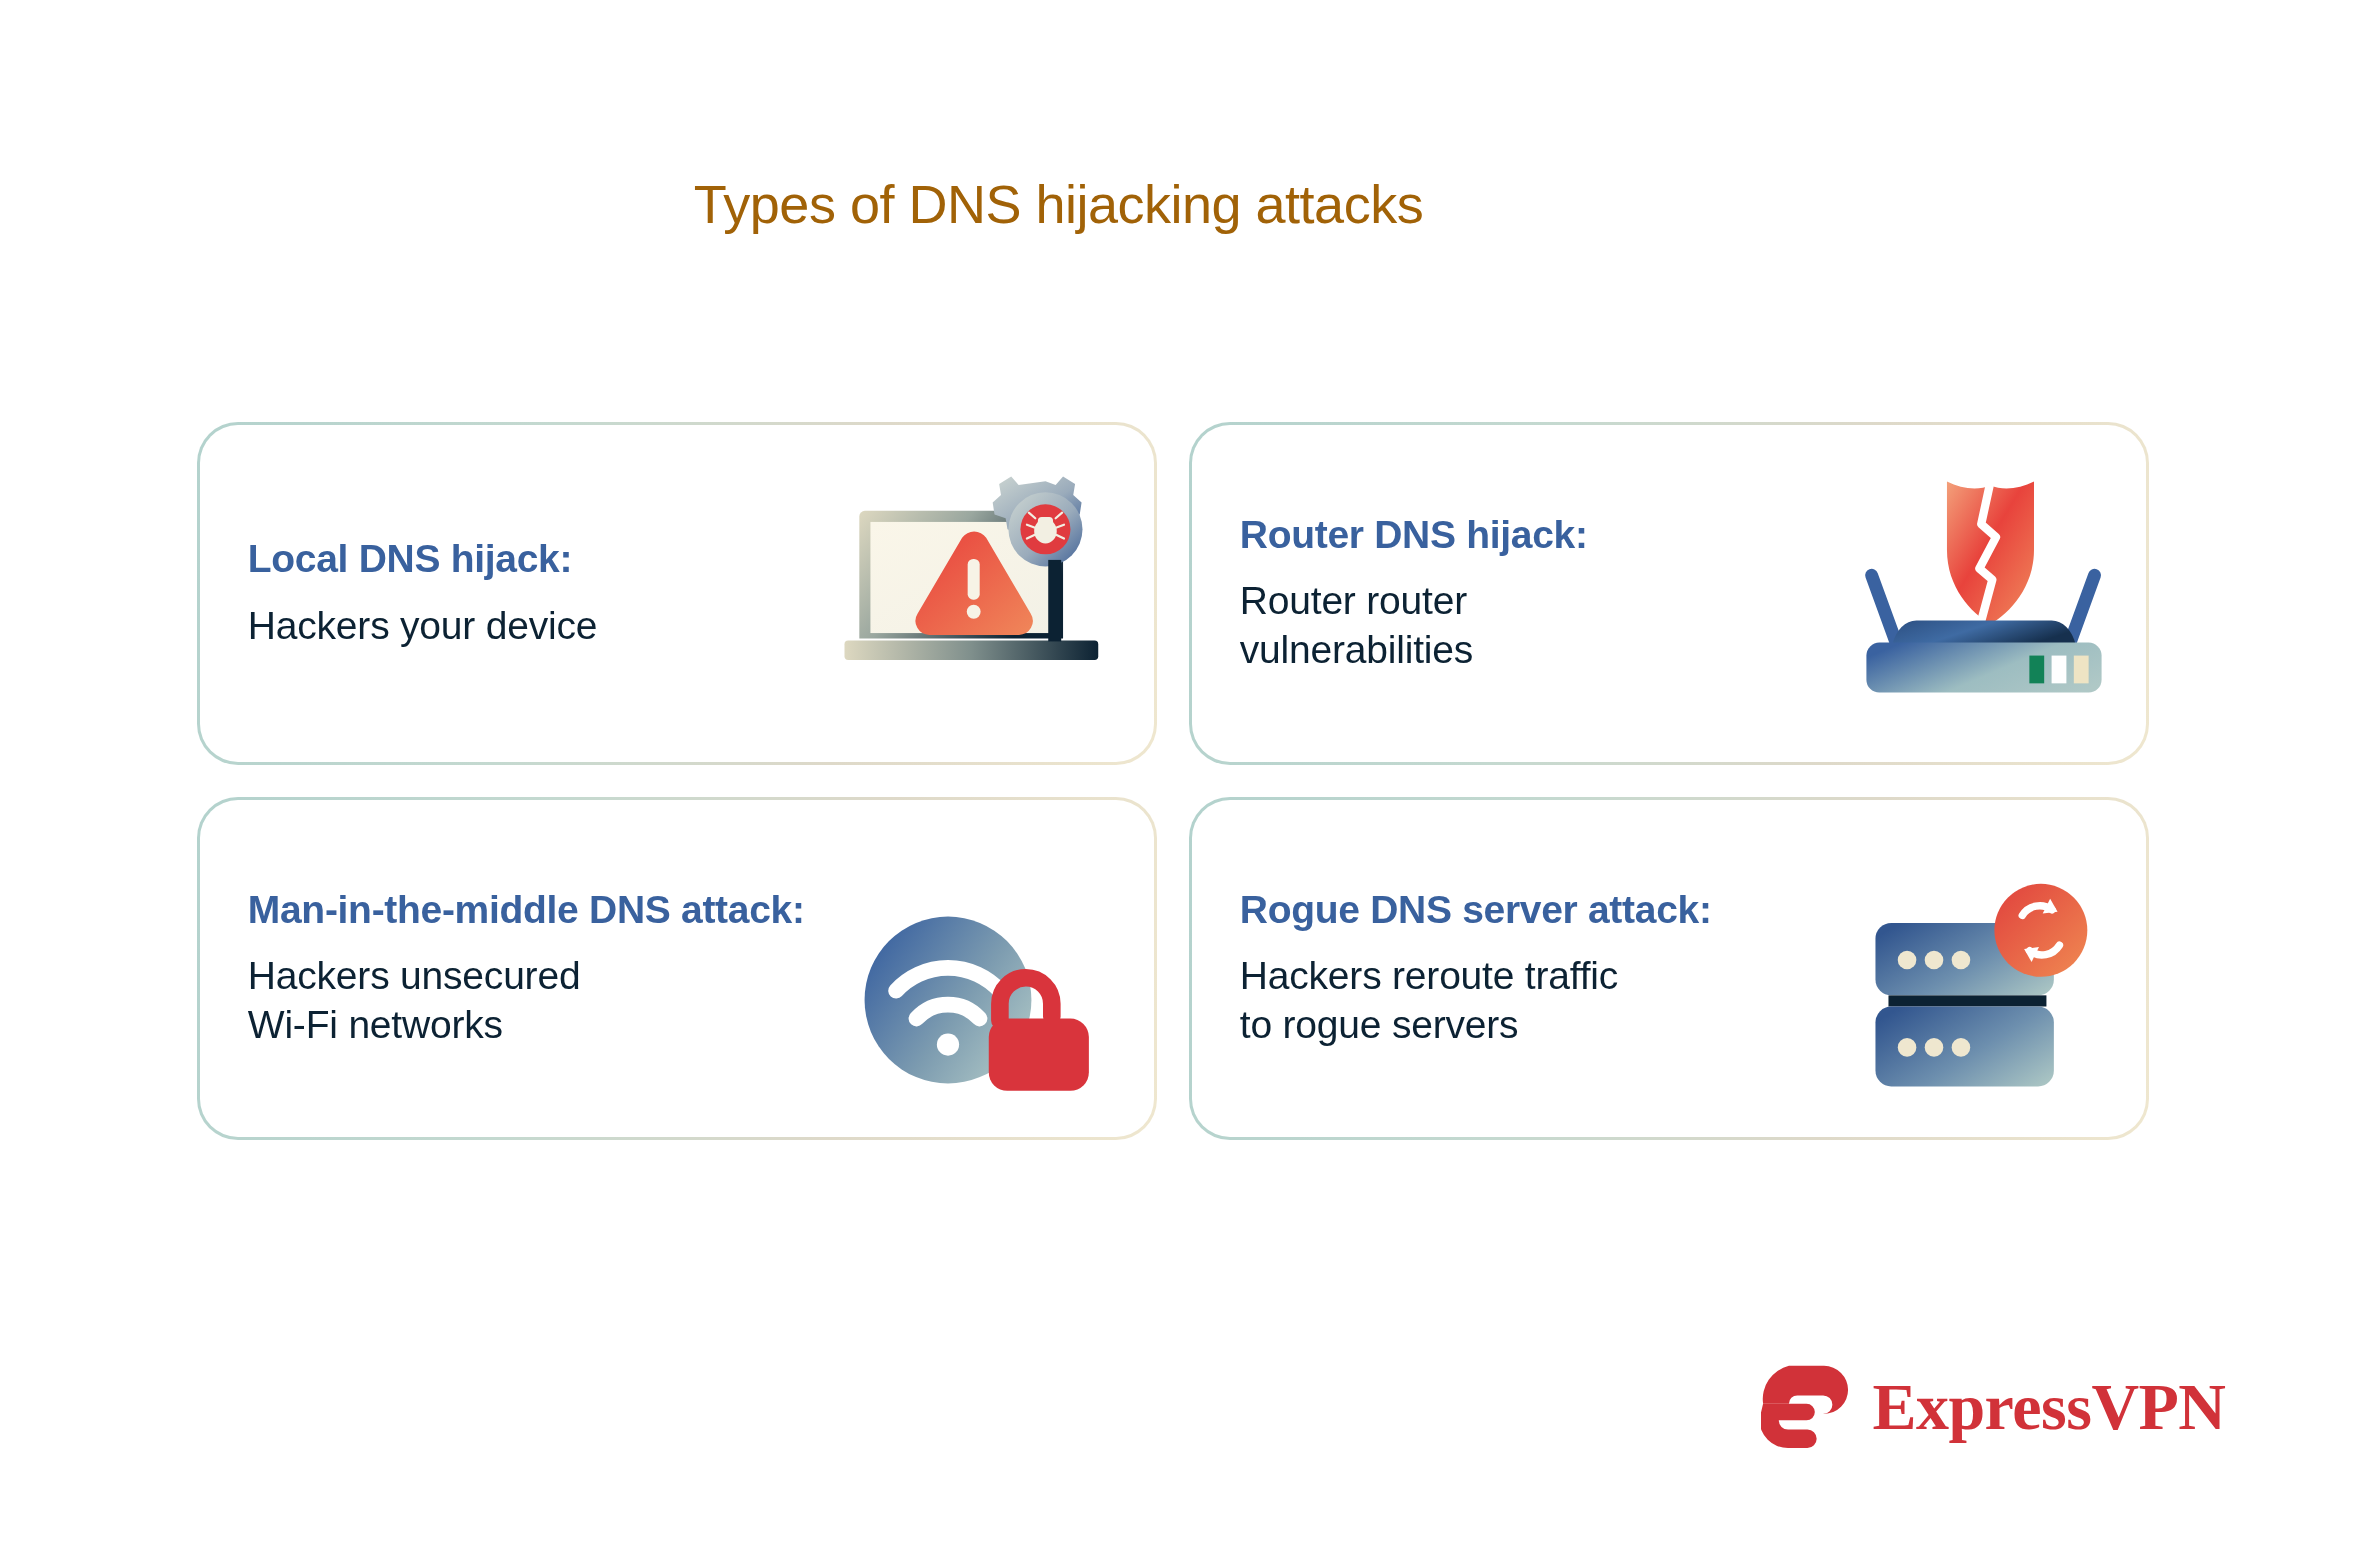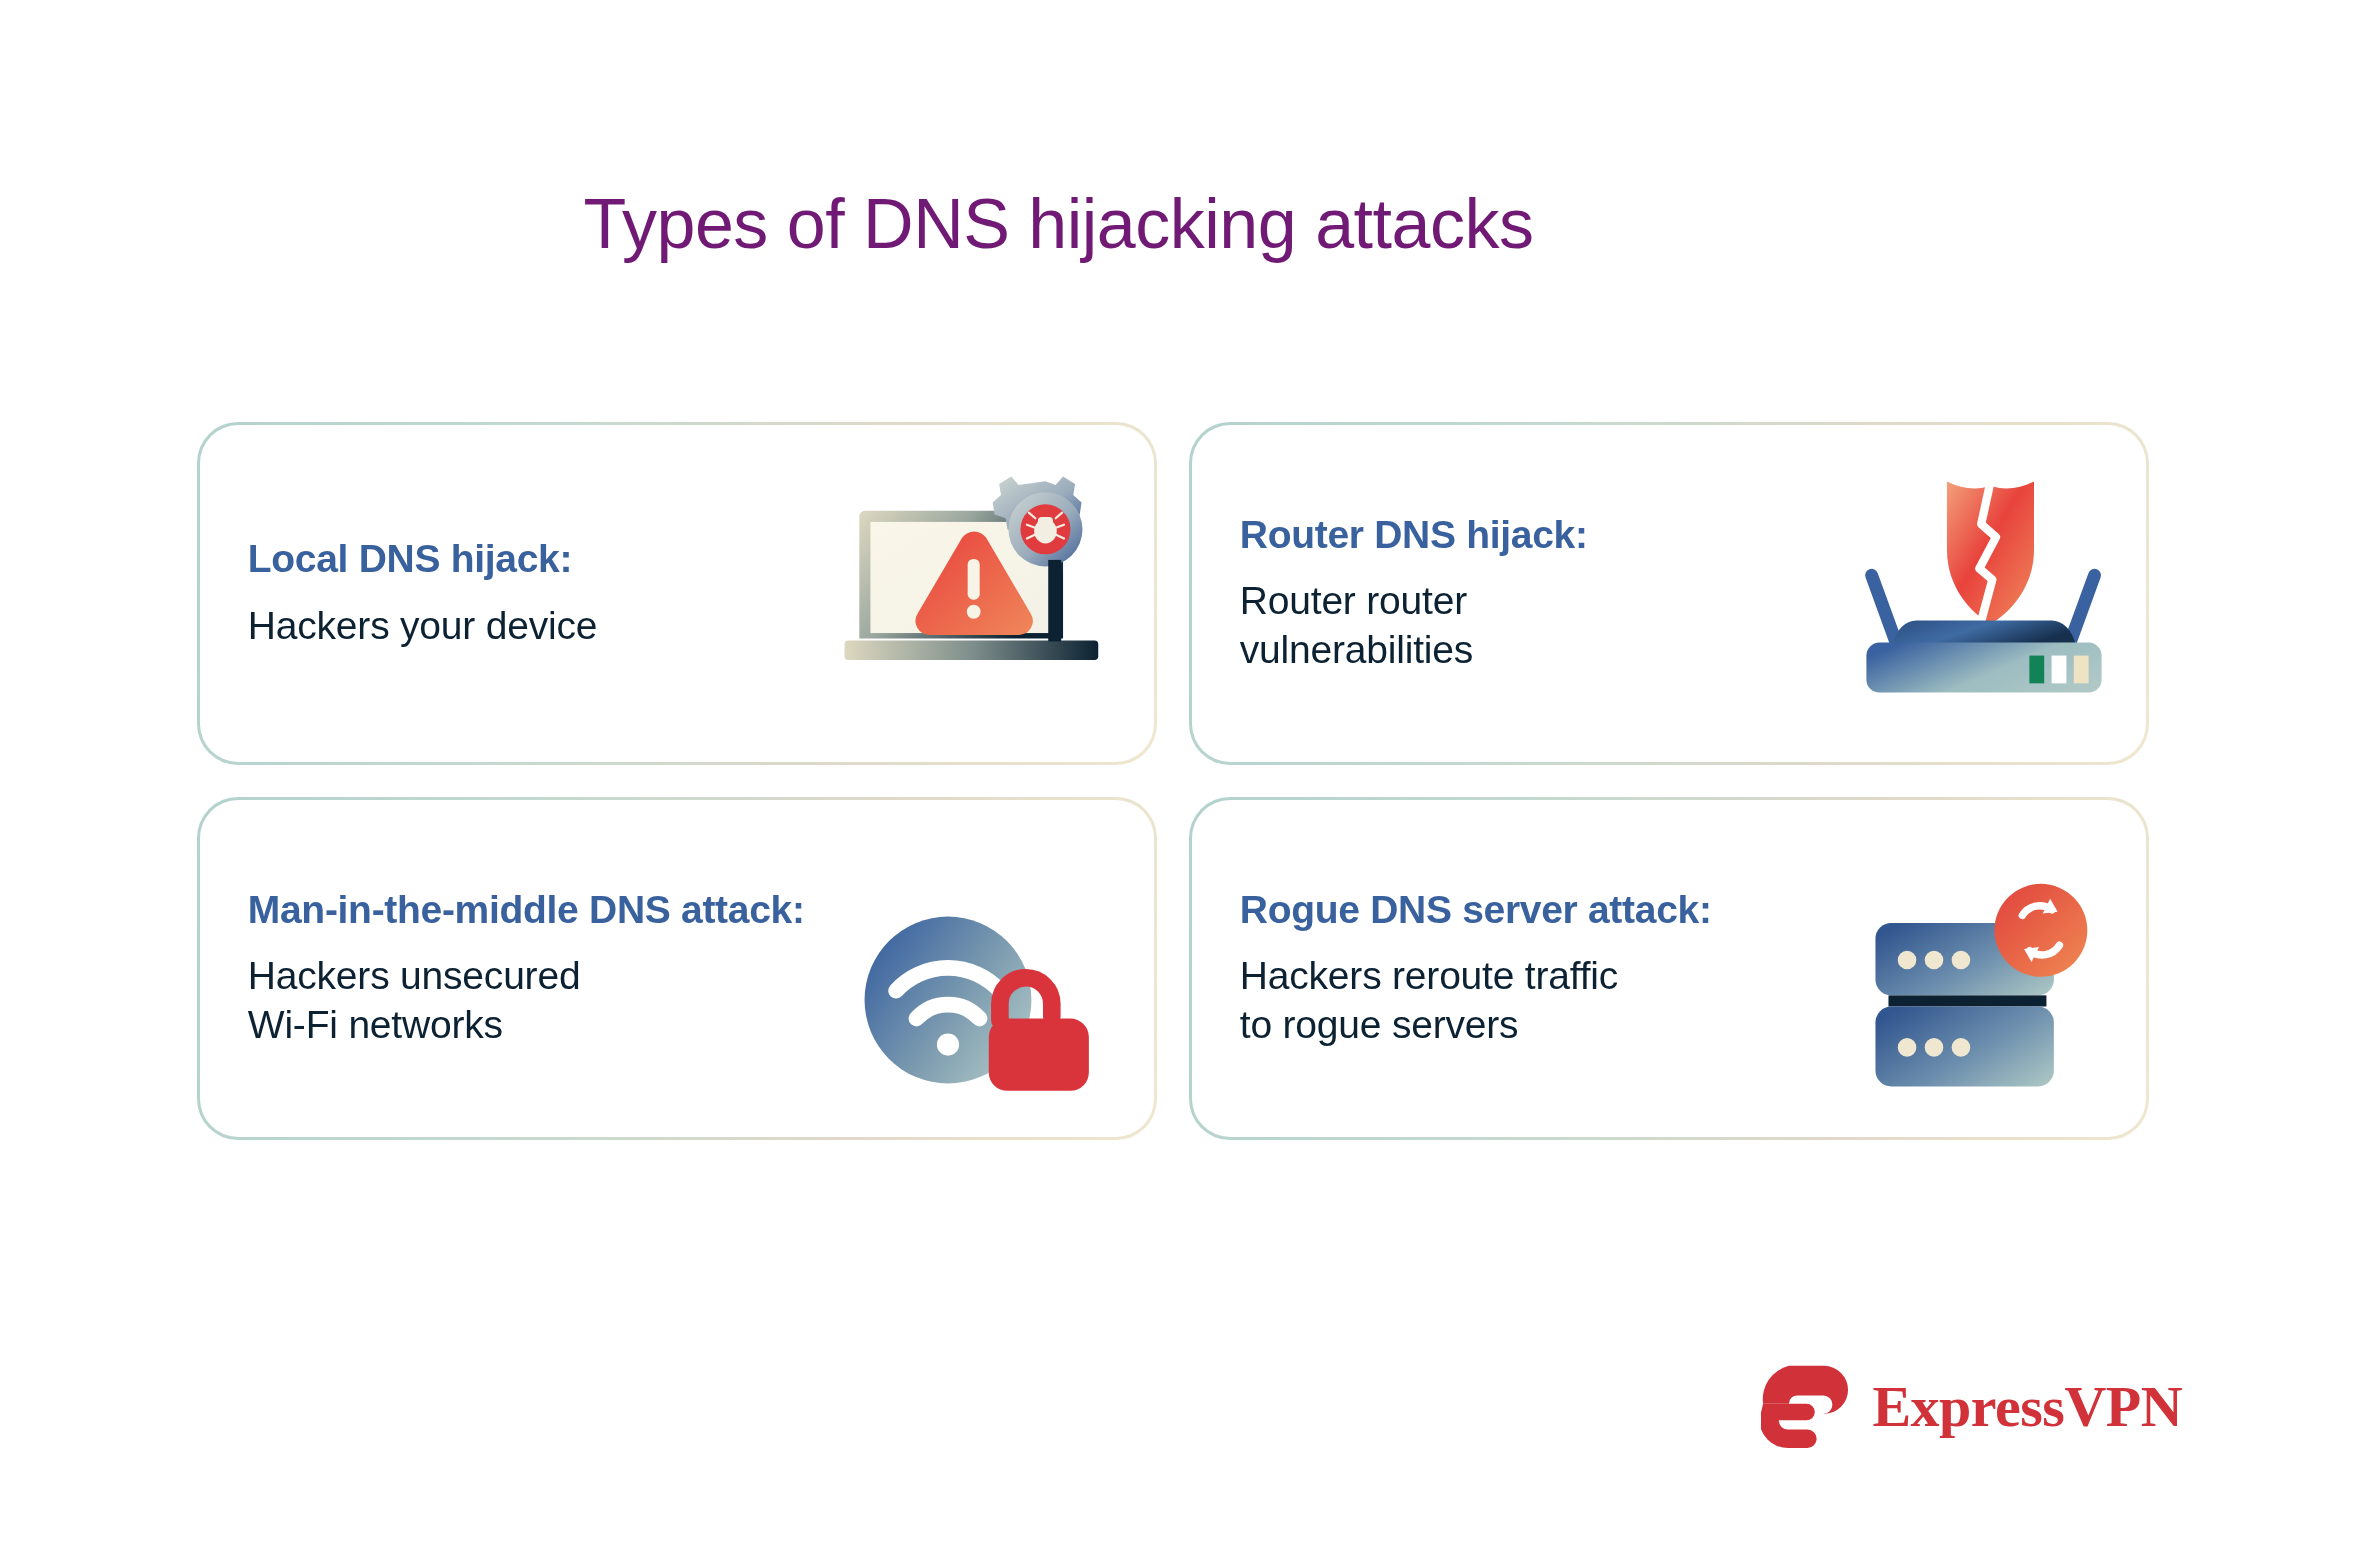--- a/index.html
+++ b/index.html
@@ -15,24 +15,24 @@
     overflow: hidden;
   }
 
   
   .page-title {
     position: absolute;
     top: 139px;
     left: 0;
     width: 2117px;
     text-align: center;
-    font-size: 70px;
+    font-size: 54px;
     font-weight: 400;
     letter-spacing: -0.5px;
-    color: #701a75;
+    color: #a16207;
     line-height: 1.1;
   }
 
   
   .cards {
     position: absolute;
     top: 422px;
     left: 197px;
     width: 2022px;
     display: grid;
@@ -101,21 +101,21 @@
     position: absolute;
     left: 1761px;
     top: 1364px;
     display: flex;
     align-items: center;
     gap: 20.4px;
   }
   .logo-mark { width: 91px; height: 85px; display: block; }
   .logo-word {
     font-family: "Liberation Serif", serif;
-    font-size: 58px;
+    font-size: 66px;
     font-weight: bold;
     color: #d13239;
     letter-spacing: -0.5px;
     line-height: 1;
   }
 </style>
 </head>
 <body>
 
 <h1 class="page-title">Types of DNS hijacking attacks</h1>

